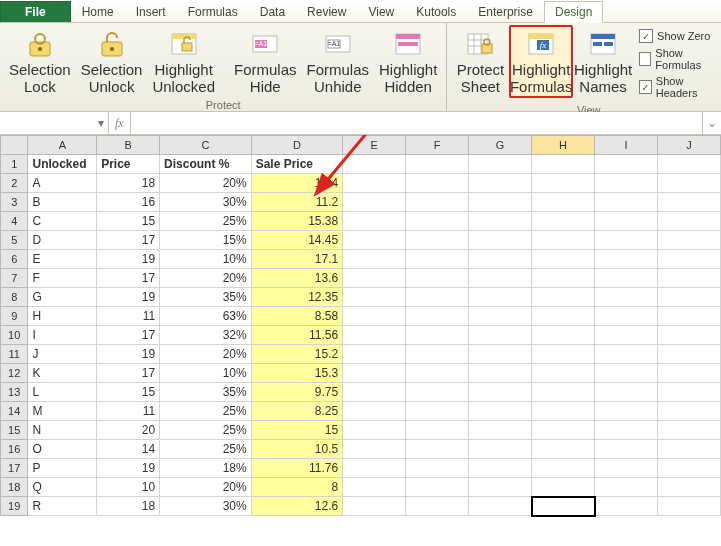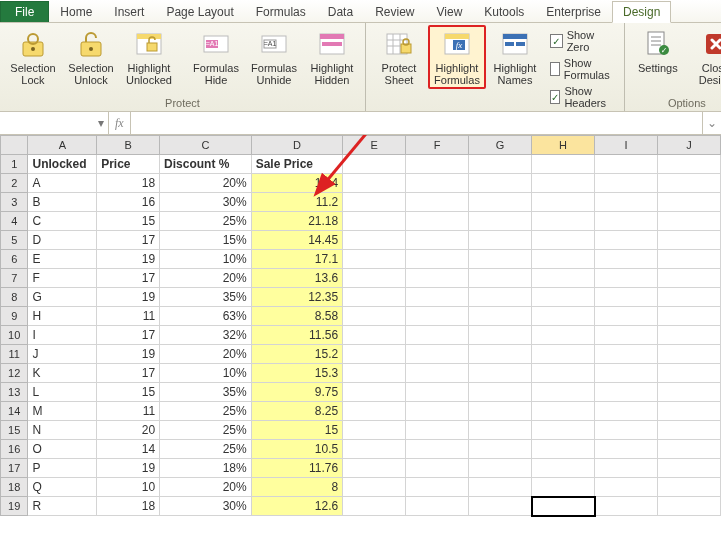--- a/index.html
+++ b/index.html
@@ -27,30 +27,30 @@
     --arrow:#d22;
     font-family:"Segoe UI",Tahoma,sans-serif;
     font-size:12px;
     color:#333;
   }
   html,body{margin:0;padding:0;background:#777;width:721px;height:546px;overflow:hidden;}
   .window{width:721px;height:546px;background:var(--bg);display:flex;flex-direction:column;position:relative;}
   
   .tabstrip{display:flex;align-items:flex-end;height:22px;background:linear-gradient(#fff,#f7f6ef);border-bottom:1px solid var(--ribbon-border);}
   .tab{padding:3px 10px 3px 10px;color:#444;cursor:default;border:1px solid transparent;border-bottom:none;}
-  .tab.file{background:var(--file-bg);color:var(--file-fg);font-weight:normal;padding:3px 14px;border-color:#1f6a36;}
+  .tab.file{background:var(--file-bg);color:var(--file-fg);font-weight:bold;padding:3px 24px;border-color:#1f6a36;}
   .tab.active{background:var(--tab-active-bg);border-color:var(--ribbon-border);border-bottom:1px solid var(--tab-active-bg);margin-bottom:-1px;color:#4a6a2a;}
   
   .ribbon{background:linear-gradient(#f7f6ee,#edecdf);border-bottom:1px solid var(--ribbon-border);height:88px;display:flex;}
   .group{display:flex;flex-direction:column;align-items:stretch;border-right:1px solid var(--group-line);padding:2px 4px 0 4px;}
   .group-body{display:flex;align-items:flex-start;flex:1;}
   .group-label{text-align:center;font-size:11px;color:var(--group-label);padding:1px 0 2px 0;}
   .rbtn{display:flex;flex-direction:column;align-items:center;justify-content:flex-start;padding:2px 4px;min-width:48px;text-align:center;line-height:1.1;border:1px solid transparent;border-radius:3px;}
   .rbtn.boxed{border:2px solid var(--red-box);background:#fff3d0;border-radius:2px;padding:1px 3px;}
-  .rbtn .lbl{font-size:11px;color:#333;margin-top:2px;white-space:pre;}
+  .rbtn .lbl{font-size:15px;color:#333;margin-top:2px;white-space:pre;}
   .icon{width:32px;height:32px;display:flex;align-items:center;justify-content:center;}
   .icon svg{width:32px;height:32px;}
   .chkcol{display:flex;flex-direction:column;gap:4px;padding:4px 6px;font-size:11px;}
   .chkrow{display:flex;align-items:center;gap:4px;}
   .chkbox{width:12px;height:12px;border:1px solid #7a7a7a;background:#fff;display:inline-flex;align-items:center;justify-content:center;font-size:10px;color:#2a6a2a;}
   
   .fxarea{display:flex;align-items:stretch;height:22px;border-bottom:1px solid var(--fx-bar-border);background:#fff;}
   .namebox{width:100px;border-right:1px solid var(--fx-bar-border);display:flex;align-items:center;padding:0 4px;justify-content:space-between;color:#555;}
   .namebox .dd{color:#777;}
   .fxbtns{display:flex;align-items:center;border-right:1px solid var(--fx-bar-border);padding:0 6px;color:#888;font-style:italic;font-family:serif;}
@@ -79,21 +79,20 @@
 </style>
 </head>
 <body>
 <div class="window">
 
 <div class="tabstrip">
   <div class="tab file">File</div>
   <div id="dyn-tabs" style="display:flex;align-items:flex-start;">
         <div class="tab">Home</div>
         <div class="tab">Insert</div>
-        <div class="tab">Page Layout</div>
         <div class="tab">Formulas</div>
         <div class="tab">Data</div>
         <div class="tab">Review</div>
         <div class="tab">View</div>
         <div class="tab">Kutools</div>
         <div class="tab">Enterprise</div>
         <div class="tab active">Design</div>
       </div>
 </div>
 
@@ -344,21 +343,21 @@
             <td></td>
             <td></td>
             <td></td>
             <td></td>
           </tr>
           <tr>
             <th>4</th>
             <td class="c-txt">C</td>
             <td class="c-num">15</td>
             <td class="c-num">25%</td>
-            <td class="c-num hl">21.18</td>
+            <td class="c-num hl">15.38</td>
             <td></td>
             <td></td>
             <td></td>
             <td></td>
             <td></td>
             <td></td>
           </tr>
           <tr>
             <th>5</th>
             <td class="c-txt">D</td>

